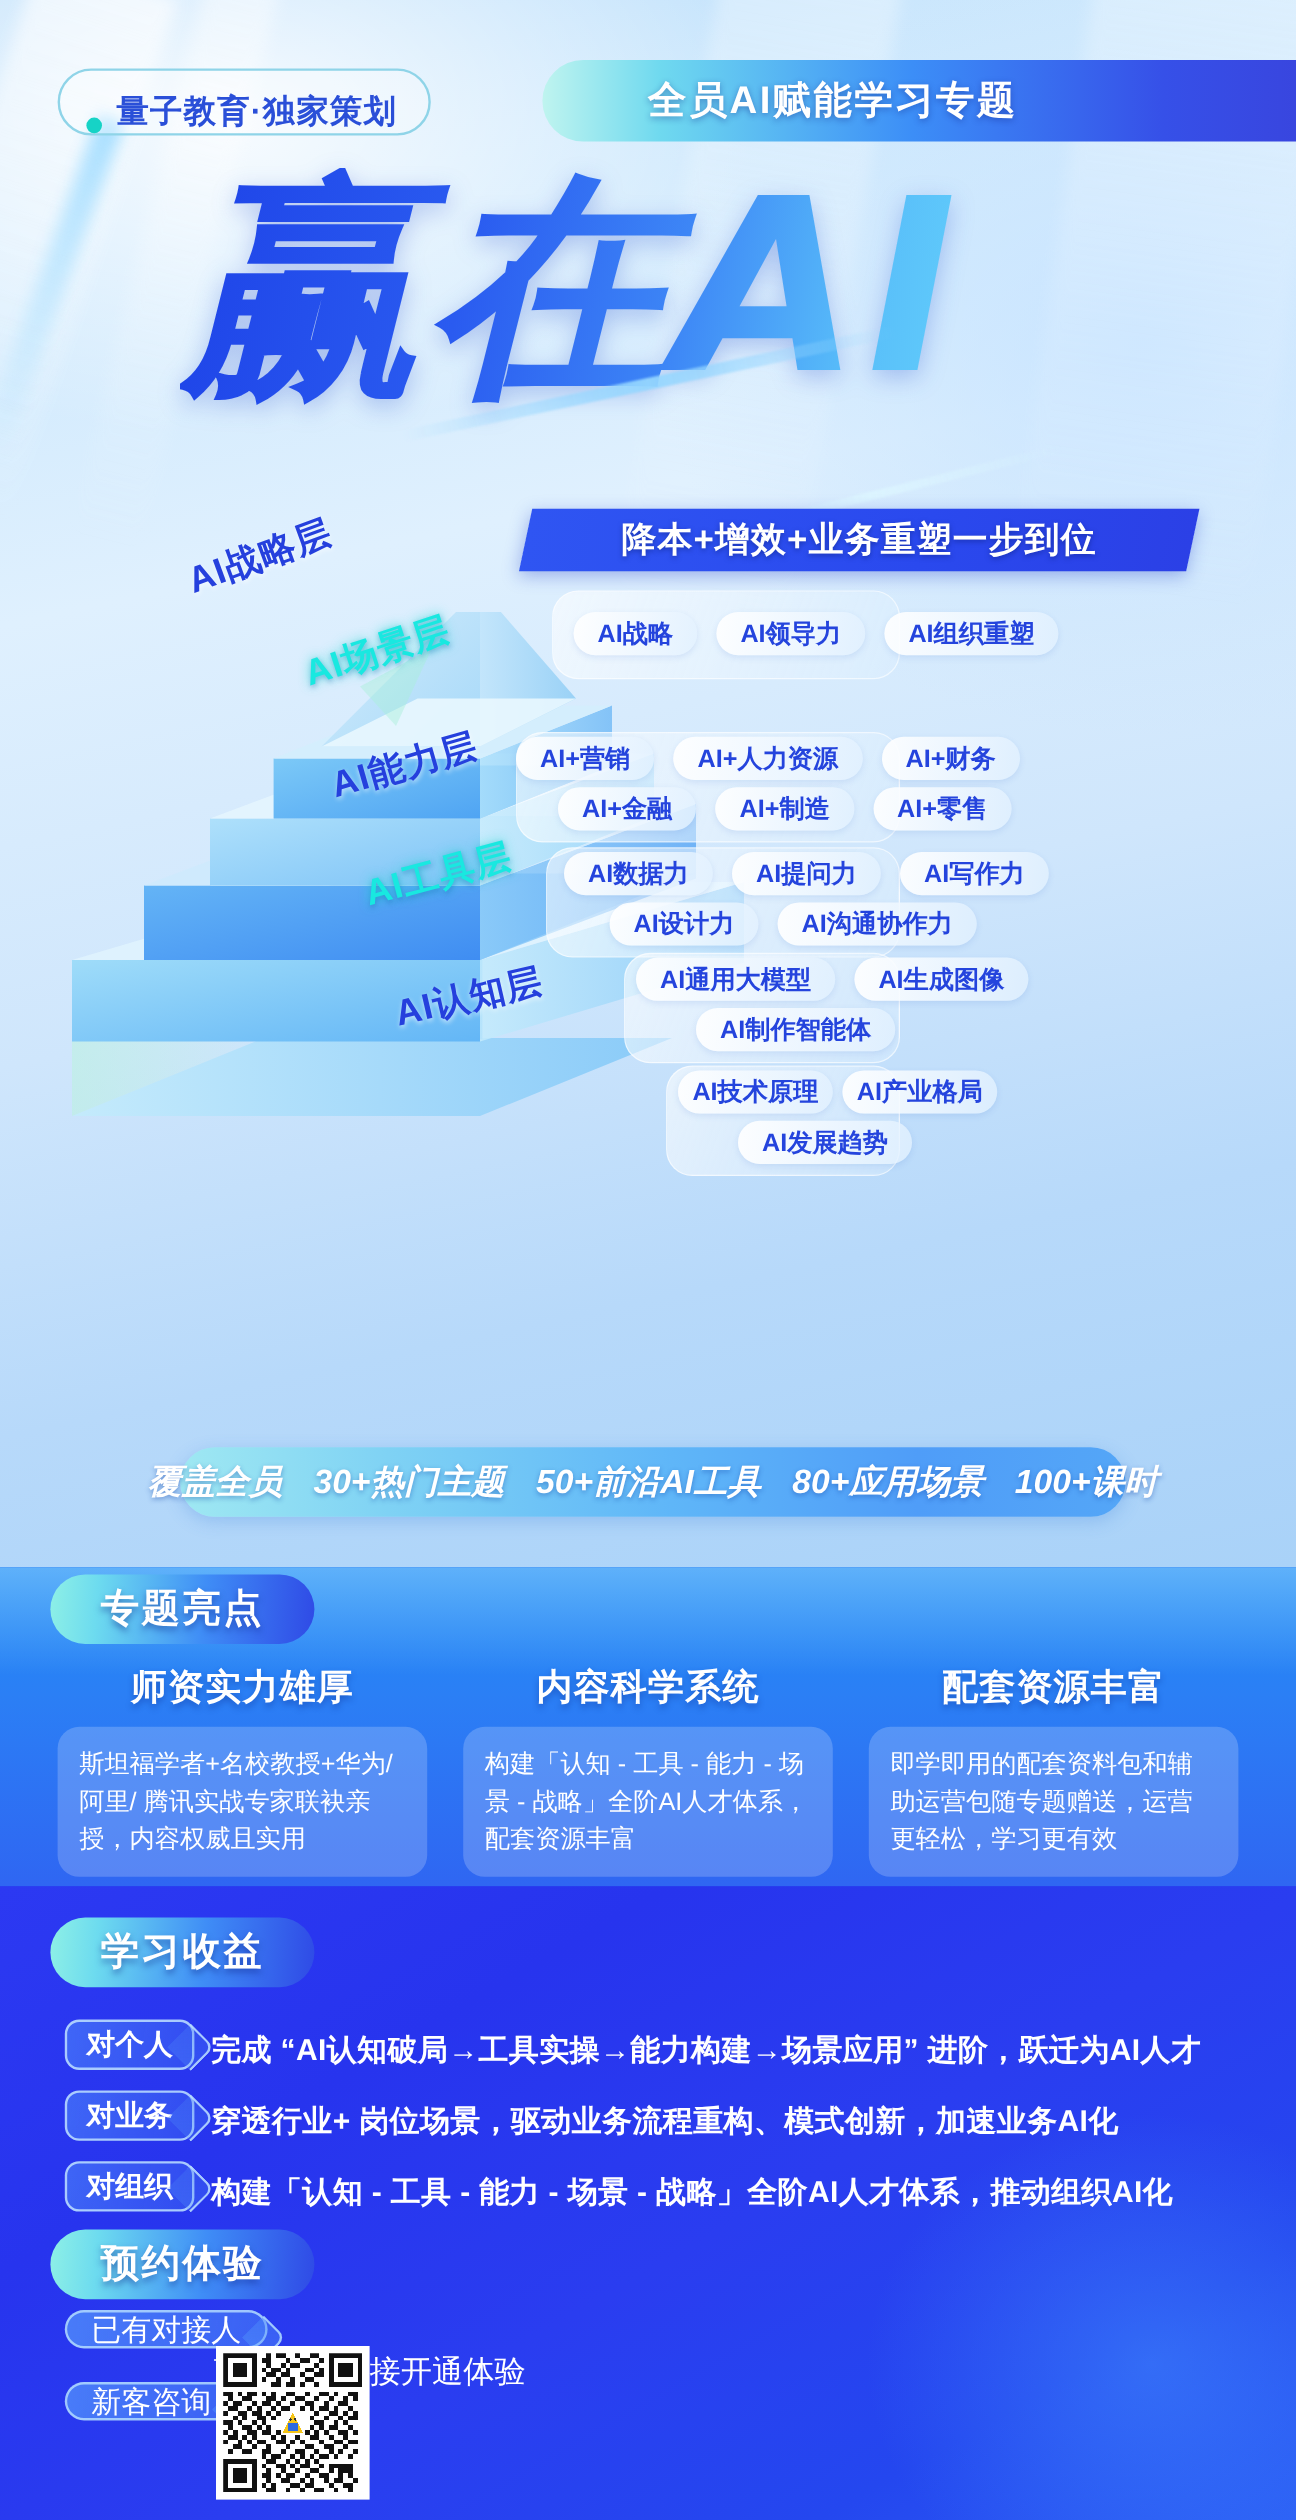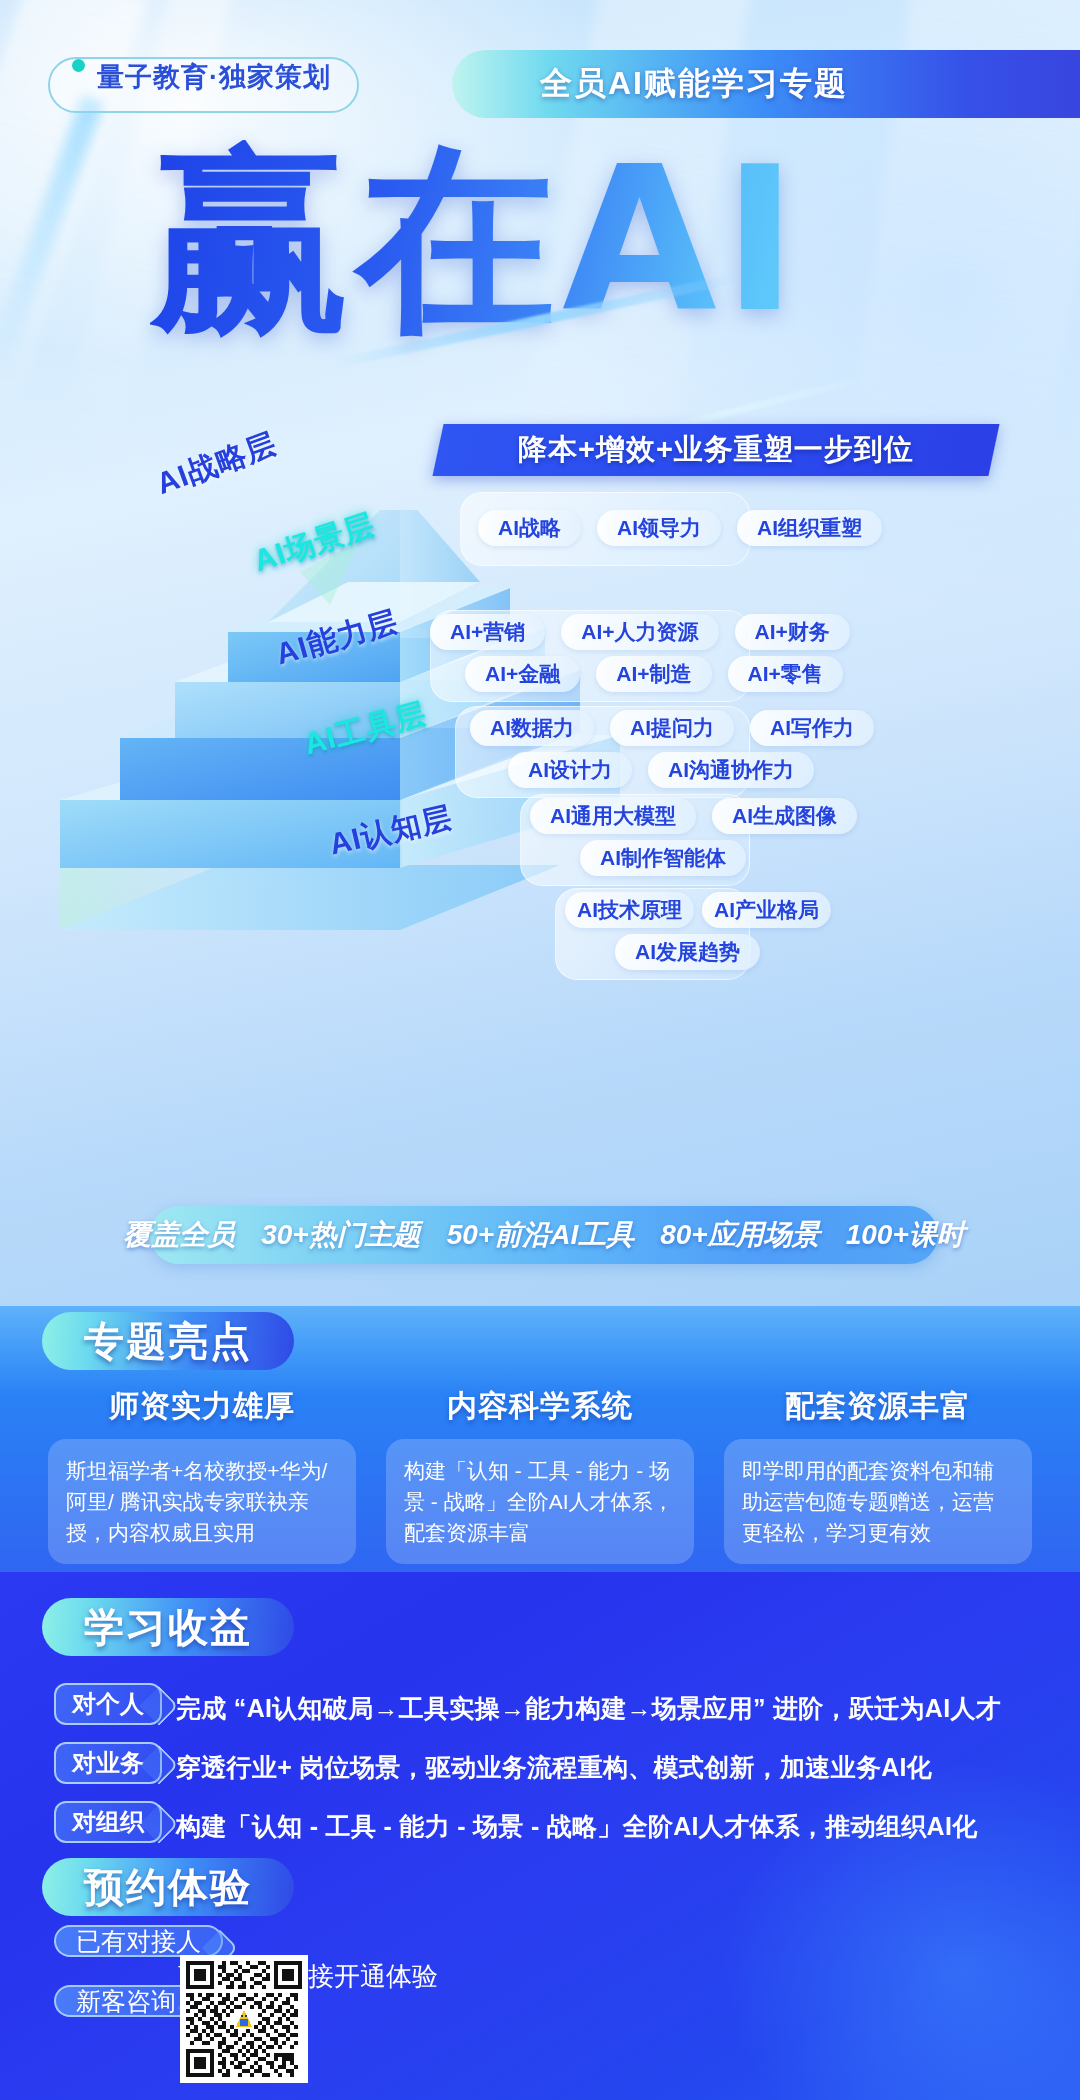--- a/index.html
+++ b/index.html
@@ -22,40 +22,40 @@
   .streak { position:absolute; background:linear-gradient(180deg,rgba(255,255,255,.75),rgba(255,255,255,0)); filter:blur(6px); }
   .s1 { left:-40px; top:-30px; width:120px; height:460px; transform:rotate(18deg); opacity:.85; }
   .s2 { left:120px; top:-60px; width:60px; height:520px; transform:rotate(14deg); opacity:.6; }
   .s3 { left:560px; top:-80px; width:150px; height:600px; transform:rotate(10deg); opacity:.45; }
   .s4 { left:880px; top:-60px; width:200px; height:560px; transform:rotate(8deg); opacity:.4; }
   .s5 { left:30px; top:90px; width:24px; height:300px; background:linear-gradient(180deg,rgba(160,220,255,.9),rgba(160,220,255,0)); transform:rotate(20deg); }
 
   
   .hdr-left {
     position:absolute; left:48px; top:57px; height:56px;
-    display:flex; align-items:flex-start; gap:12px; padding:0 26px 0 22px;
+    display:flex; align-items:flex-end; gap:12px; padding:0 26px 0 22px;
     border:2px solid #8fd4e8; border-radius:28px;
     background:rgba(255,255,255,.30);
   }
   .hdr-dot { width:13px; height:13px; border-radius:50%; background:#16d3c6; flex:none; }
   .hdr-left-txt { font-size:27px; font-weight:700; color:#2a4fd8; letter-spacing:1px; white-space:nowrap; }
 
   .hdr-right {
     position:absolute; left:452px; top:50px; width:700px; height:68px;
     border-radius:34px;
     background:linear-gradient(90deg,#bff4ef 0%,#6fd9ef 14%,#3c8ef7 44%,#3650e8 74%,#3a3fd9 100%);
     display:flex; align-items:center; padding-left:88px;
   }
   .hdr-right-txt {
     font-size:32px; font-weight:800; color:#fff; letter-spacing:2px; white-space:nowrap;
     text-shadow:0 2px 5px rgba(20,40,140,.45);
   }
 
   
-  .title-wrap { position:absolute; left:0; top:140px; width:1072px; height:250px; }
+  .title-wrap { position:absolute; left:0; top:140px; width:1072px; height:250px;font-style:italic; }
   .main-title {
     position:absolute; left:150px; top:0; width:800px;
     font-size:200px; font-weight:900; line-height:1;
     letter-spacing:6px;
     background:linear-gradient(100deg,#1e43e8 0%,#2a5bf0 30%,#3d86f6 52%,#58bdf9 70%,#6fe6ff 100%);
     -webkit-background-clip:text; background-clip:text; color:transparent;
     text-shadow:none;
     filter:drop-shadow(0 6px 10px rgba(30,70,200,.28));
     font-family:"DejaVu Sans","Liberation Sans",sans-serif;
   }
@@ -132,21 +132,21 @@
   .mid-sec::before {
     content:""; position:absolute; left:0; top:0; width:1080px; height:90px;
     background:linear-gradient(180deg,rgba(160,215,255,.5),rgba(160,215,255,0));
   }
   .sec-pill {
     position:absolute; height:58px; border-radius:29px;
     background:linear-gradient(95deg,#8ef0e6 0%,#6ddbef 18%,#3f8df6 58%,#2f4ae6 100%);
     display:flex; align-items:center; justify-content:center; padding:0 42px;
   }
   .sec-pill-txt {
-    font-size:40px; font-weight:900; color:#fff; letter-spacing:2px; white-space:nowrap;
+    font-size:32px; font-weight:900; color:#fff; letter-spacing:2px; white-space:nowrap;
     text-shadow:0 3px 5px rgba(15,40,140,.5);
   }
 
   .hl-col { position:absolute; width:308px; }
   .hl-title {
     text-align:center; font-size:30px; font-weight:900; color:#fff; letter-spacing:1px;
     text-shadow:0 3px 5px rgba(15,50,150,.45); margin-bottom:12px; white-space:nowrap;
   }
   .hl-card {
     border-radius:18px; background:rgba(255,255,255,.20);

